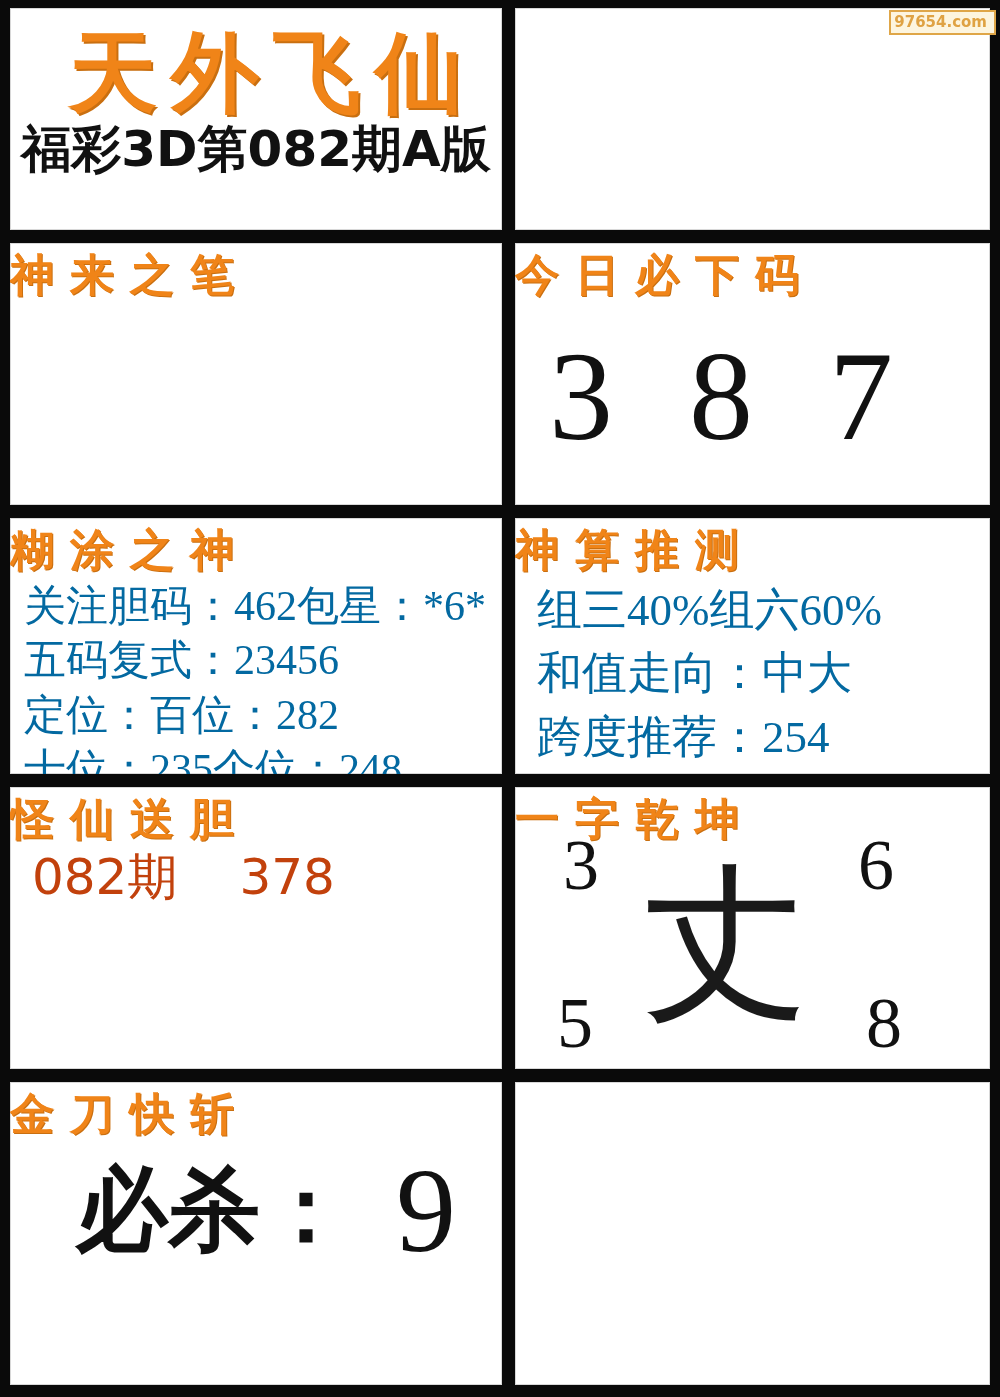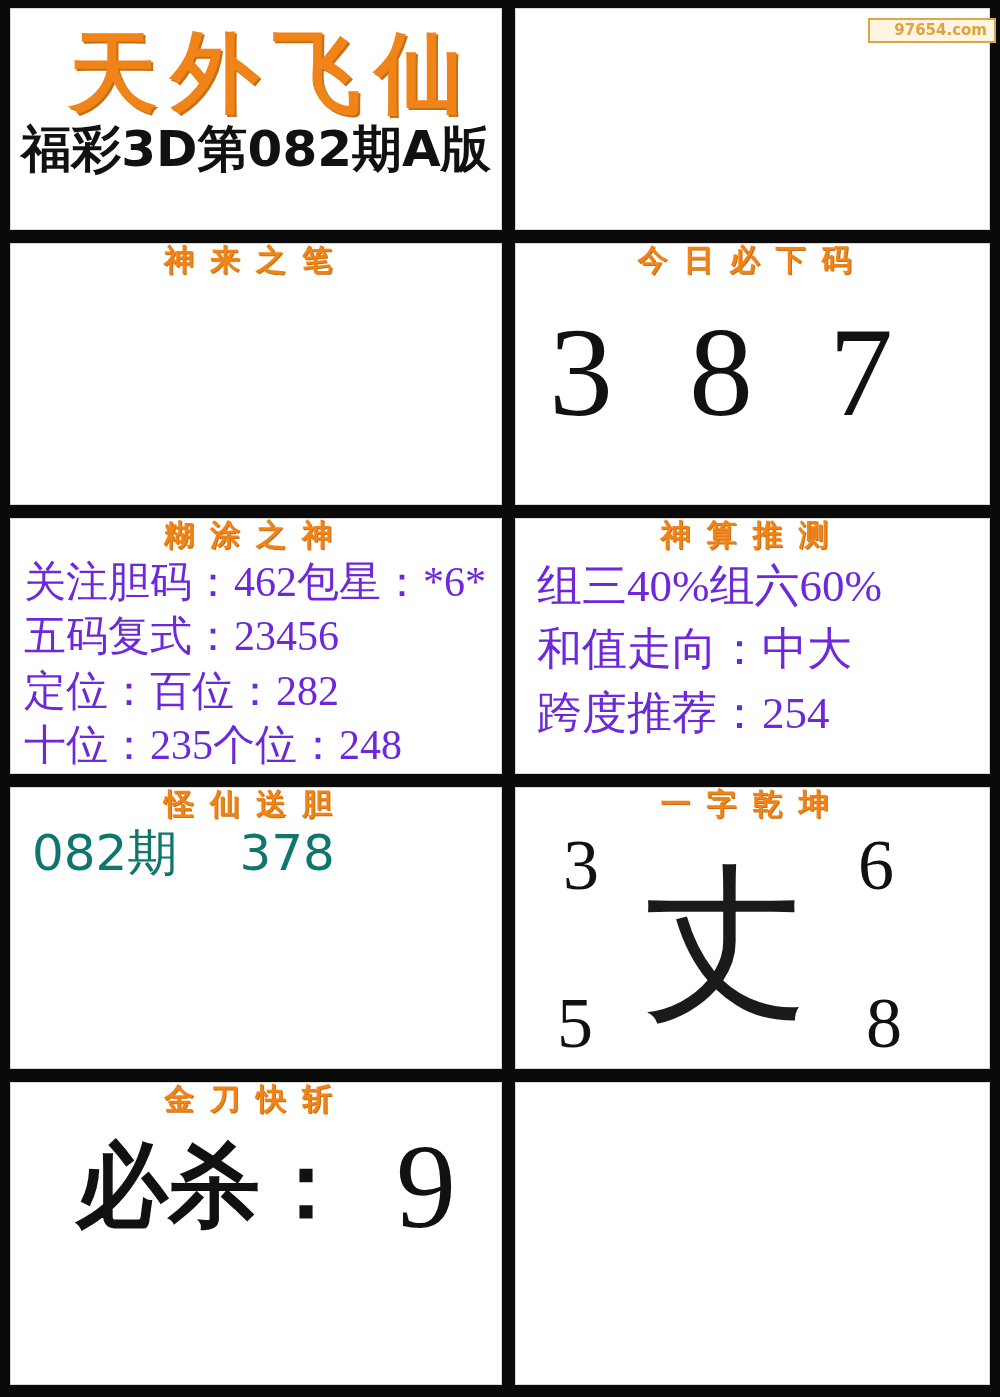--- a/index.html
+++ b/index.html
@@ -19,26 +19,27 @@
     height:100%;
     box-sizing:border-box;
   }
   .cell{
     background:#ffffff;
     position:relative;
     overflow:hidden;
     box-shadow:inset 0 0 0 1px #d8d8d8;
   }
   .section-header{
-    text-align:center;
+    text-align:left;
     color:#F08418;
     font-weight:bold;
-    font-size:30px;
+    font-size:44px;
     line-height:1.15;
     letter-spacing:16px;
+    margin-top:8px;
     font-family:"Liberation Serif", serif;
     text-shadow:1px 1px 0 #c96f10;
     white-space:nowrap;
   }
   
   .main-title{
     text-align:center;
     color:#F08418;
     font-weight:bold;
     font-size:88px;
@@ -81,37 +82,37 @@
     font-size:128px;
     line-height:1.0;
     color:#111;
     font-family:"Liberation Serif", serif;
   }
   
   .info-lines{margin-top:2px;}
   .info-line{
     font-size:42px;
     line-height:1.3;
-    color:#6d28d9;
+    color:#0369a1;
     padding-left:14px;
     white-space:nowrap;
     font-family:"Liberation Serif", serif;
   }
   .kai .info-line{
     font-size:45px;
     line-height:1.42;
     padding-left:22px;
   }
   
   .dan-line{
     margin-top:4px;
     padding-left:22px;
     font-size:50px;
     line-height:1.1;
-    color:#0f766e;
+    color:#c2410c;
     font-family:"DejaVu Sans", sans-serif;
     white-space:nowrap;
   }
   .dan-line .dan-numbers{margin-left:62px;}
   
   .corner-digit{
     position:absolute;
     font-size:72px;
     line-height:1.0;
     color:#111;
@@ -144,27 +145,27 @@
   }
   .kill-line .kill-value{
     font-size:120px;
     font-weight:normal;
     margin-left:44px;
     vertical-align:-10px;
   }
   
   .watermark{
     position:absolute;
-    top:18px;right:4px;
+    top:10px;right:4px;
     background:#FDF5DF;
     border:2px solid #DFA648;
     color:#DFA243;
     font-size:15px;
     font-weight:bold;
-    padding:1px 7px 2px 24px;
+    padding:1px 7px 2px 3px;
     font-family:"DejaVu Sans", sans-serif;
     z-index:5;
   }
 </style>
 </head>
 <body>
 
 <div class="page">
 
   <div class="watermark">97654.com</div>

